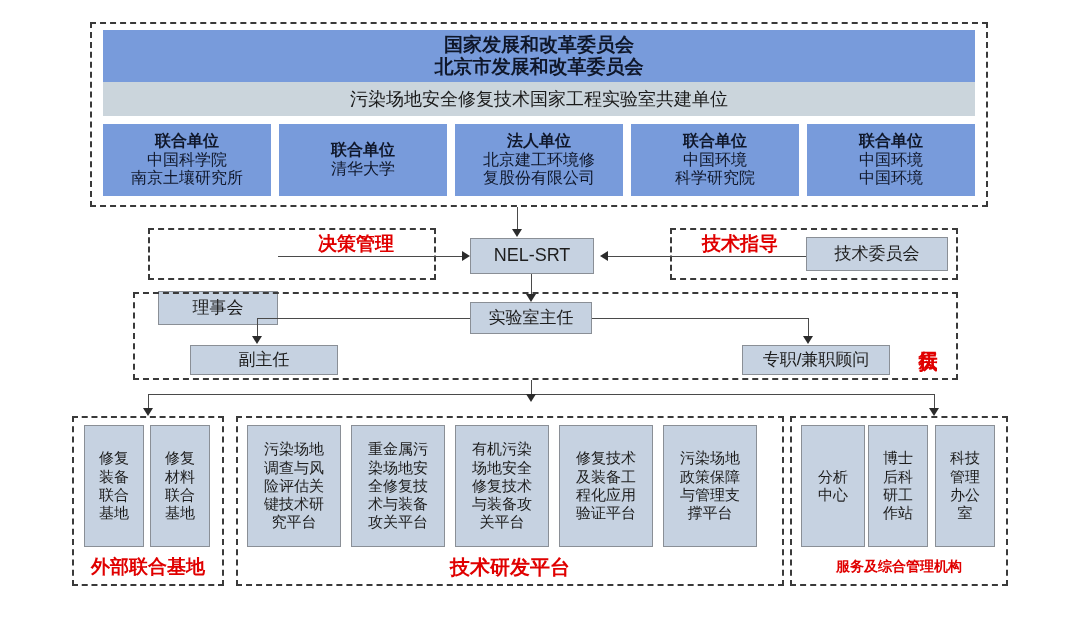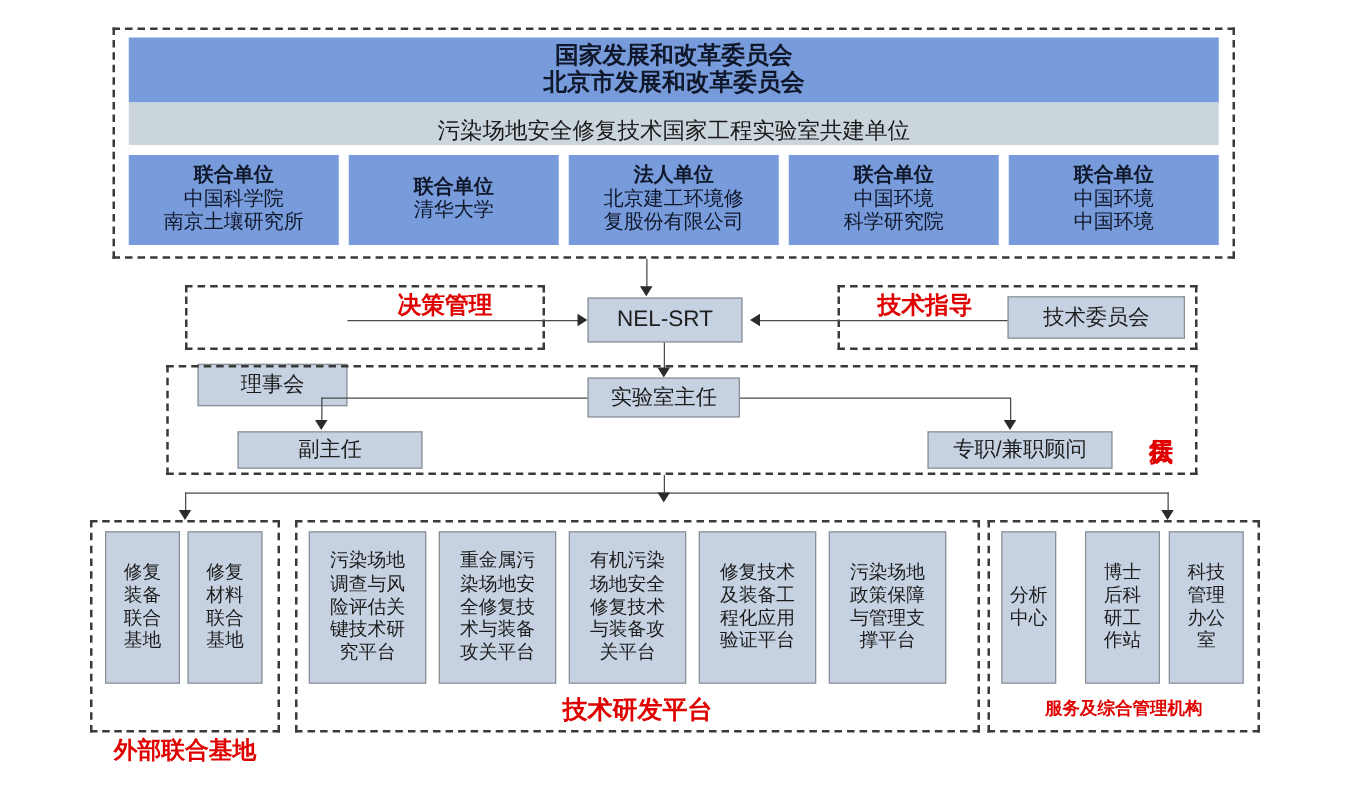--- a/index.html
+++ b/index.html
@@ -35,21 +35,21 @@
     justify-content: center;
     text-align: center;
     line-height: 1.18;
   }
   .blue-box .b-title { font-weight: bold; }
 
   .band {
     background: #CBD5DC;
     color: #1a1a1a;
     display: flex;
-    align-items: flex-end;
+    align-items: center;
     justify-content: center;
     text-align: center;
   }
 
   .gbox {
     background: #C6D2E1;
     border: 1px solid #8a8f96;
     color: #1d1d1d;
     display: flex;
     align-items: center;
@@ -234,21 +234,21 @@
   <div class="abs dash-box" style="left:72px; top:416px; width:152px; height:170px;"></div>
 
   <div class="abs pbox" style="left:84px; top:425px; width:60px; height:122px;">
     <span>修复<br>装备<br>联合<br>基地</span>
   </div>
 
   <div class="abs pbox" style="left:150px; top:425px; width:60px; height:122px;">
     <span>修复<br>材料<br>联合<br>基地</span>
   </div>
 
-  <div class="abs red-label" style="left:72px; top:552px; width:152px; height:30px; font-size:19px;margin-top:33px;">
+  <div class="abs red-label" style="left:72px; top:552px; width:152px; height:30px; font-size:19px;">
     <span>外部联合基地</span>
   </div>
 
   <div class="abs dash-box" style="left:236px; top:416px; width:548px; height:170px;"></div>
 
   <div class="abs pbox" style="left:247px; top:425px; width:94px; height:122px;">
     <span>污染场地<br>调查与风<br>险评估关<br>键技术研<br>究平台</span>
   </div>
 
   <div class="abs pbox" style="left:351px; top:425px; width:94px; height:122px;">
@@ -266,21 +266,21 @@
   <div class="abs pbox" style="left:663px; top:425px; width:94px; height:122px;">
     <span>污染场地<br>政策保障<br>与管理支<br>撑平台</span>
   </div>
 
   <div class="abs red-label" style="left:236px; top:552px; width:548px; height:30px; font-size:20px;">
     <span>技术研发平台</span>
   </div>
 
   <div class="abs dash-box" style="left:790px; top:416px; width:218px; height:170px;"></div>
 
-  <div class="abs pbox" style="left:801px; top:425px; width:44px; height:122px;">
+  <div class="abs pbox" style="left:801px; top:425px; width:64px; height:122px;">
     <span>分析<br>中心</span>
   </div>
 
   <div class="abs pbox" style="left:868px; top:425px; width:60px; height:122px;font-family:Liberation Serif, serif;">
     <span>博士<br>后科<br>研工<br>作站</span>
   </div>
 
   <div class="abs pbox" style="left:935px; top:425px; width:60px; height:122px;">
     <span>科技<br>管理<br>办公<br>室</span>
   </div>

